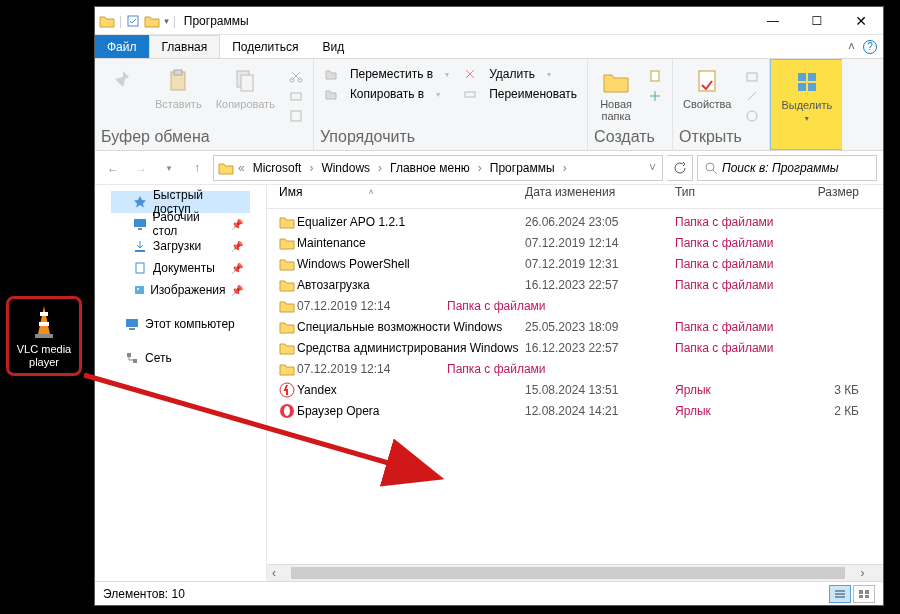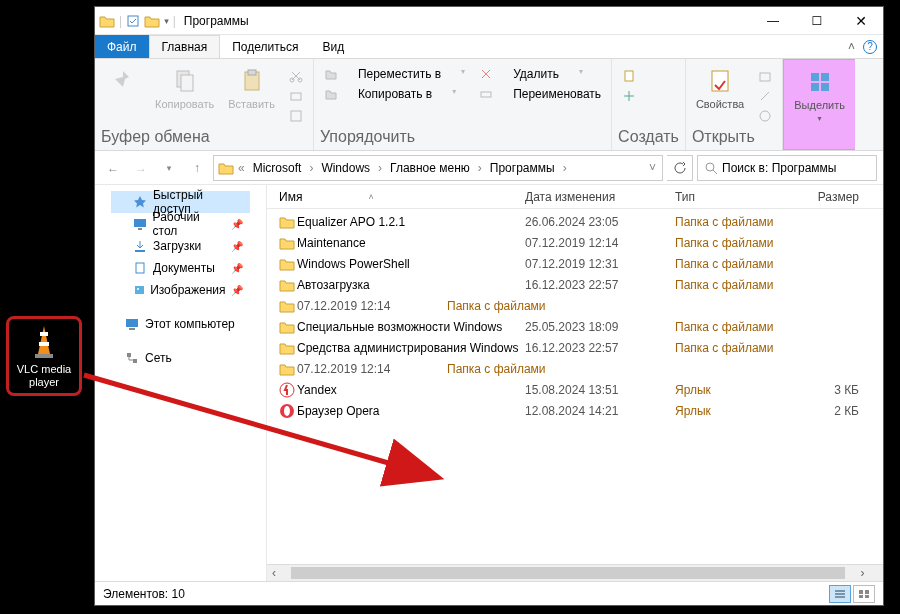--- a/index.html
+++ b/index.html
@@ -1,17 +1,17 @@
 <!DOCTYPE html>
 <html><head>
 <meta charset="utf-8">
 <style>
 *{box-sizing:border-box;margin:0;padding:0;font-family:"Segoe UI",Tahoma,sans-serif;font-size:12px;color:#000}
 body{background:#000;width:900px;height:614px;position:relative;overflow:hidden}
-.desktop-icon{position:absolute;left:6px;top:316px;width:76px;height:80px;border:3px solid #c02020;border-radius:8px;display:flex;flex-direction:column;align-items:center;justify-content:center;padding:4px}
+.desktop-icon{position:absolute;left:6px;top:296px;width:76px;height:80px;border:3px solid #c02020;border-radius:8px;display:flex;flex-direction:column;align-items:center;justify-content:center;padding:4px}
 .desktop-icon-label{color:#fff;text-align:center;font-size:11px;line-height:13px;margin-top:3px}
 .arrow{position:absolute;left:80px;top:365px;pointer-events:none;z-index:50}
 .window{position:absolute;left:94px;top:6px;width:790px;height:600px;background:#fff;border:1px solid #5a5a5a;display:flex;flex-direction:column}
 .titlebar{height:28px;display:flex;align-items:center;background:#fff;border-bottom:1px solid #e5e5e5}
 .titlebar-icons{display:flex;align-items:center;padding:0 4px;gap:4px}
 .tb-folder{width:16px;height:14px}
 .titlebar-title{margin-left:4px;font-size:12px}
 .titlebar-spacer{flex:1}
 .win-btn{width:44px;height:28px;display:flex;align-items:center;justify-content:center;font-family:Arial;font-size:12px}
 .win-btn.close{font-size:14px}
@@ -20,50 +20,50 @@
 .ribbon-tab.file{background:#1979ca;color:#fff}
 .ribbon-tab.active{background:#f5f5f5;border:1px solid #dadada;border-bottom:none}
 .ribbon-right{margin-left:auto;display:flex;align-items:center;padding-right:6px;gap:8px}
 .ribbon{background:#f5f6f7;border-bottom:1px solid #dadada;height:92px;display:flex}
 .ribbon-group{border-right:1px solid #e3e3e3;display:flex;flex-direction:column;padding:2px 6px}
 .ribbon-group-body{flex:1;display:flex;align-items:flex-start;gap:6px;padding-top:4px}
 .ribbon-group-label{text-align:left;font-size:16px;color:#666;padding-bottom:2px}
 .rbtn{display:flex;flex-direction:column;align-items:center;justify-content:flex-start;gap:3px;padding:2px 4px;min-width:44px}
 .rbtn-label{font-size:11px;text-align:center;line-height:12px;color:#555}
 .rbtn.disabled .rbtn-label{color:#b0b0b0}
-.rbtn-sm{display:flex;gap:20px;padding:2px 4px;font-size:11px;color:#555}
+.rbtn-sm{display:flex;align-items:center;gap:12px;padding:2px 4px;font-size:11px;color:#555}
 .rbtn-sm.disabled{color:#b0b0b0}
 .rstack{display:flex;flex-direction:column;gap:2px}
-.highlight{background:#f0abfc;border:1px solid #8bc0e8}
+.highlight{background:#fde047;border:1px solid #8bc0e8}
 .addressbar{height:34px;display:flex;align-items:center;padding:3px 6px;gap:4px;background:#fff;border-bottom:1px solid #e8e8e8}
 .nav-btn{width:24px;height:24px;display:flex;align-items:center;justify-content:center;color:#888;border-radius:2px}
 .bc{flex:1;height:26px;border:1px solid #ccc;display:flex;align-items:center;padding:0 4px;gap:2px;overflow:hidden}
 .bc-seg{display:flex;align-items:center;padding:0 4px;height:100%;white-space:nowrap}
 .bc-sep{color:#888;padding:0 2px}
 .bc-refresh{width:26px;height:26px;border:1px solid #ccc;border-left:none;display:flex;align-items:center;justify-content:center}
-.search{width:180px;height:26px;border:1px solid #ccc;display:flex;align-items:center;padding:0 6px;color:#888;}
+.search{width:180px;height:26px;border:1px solid #ccc;display:flex;align-items:center;padding:0 6px;color:#888;font-style:italic}
 .body{flex:1;display:flex;min-height:0}
 .sidebar{width:172px;border-right:1px solid #e8e8e8;padding:6px 16px;overflow:hidden}
 .sb-item{display:flex;align-items:center;gap:6px;padding:3px 6px 3px 22px;height:22px;font-size:12px}
 .sb-item.selected{background:#cde8ff}
 .sb-item .pin{margin-left:auto;color:#888;font-size:10px}
 .sb-sep{height:12px}
 .content{flex:1;display:flex;flex-direction:column;min-width:0}
-.col-headers{height:24px;border-bottom:1px solid #e8e8e8;display:flex;align-items:center;padding-left:12px}
+.col-headers{height:24px;border-bottom:1px solid #e8e8e8;display:flex;align-items:flex-start;padding-left:12px}
 .col{font-size:12px;color:#444}
 .col.name{width:246px;display:flex;align-items:center;gap:6px}
 .col.date{width:150px}
 .col.type{width:116px}
 .col.size{flex:1;text-align:right;padding-right:24px}
 .filelist{flex:1;overflow:auto;padding:2px 0}
 .row{display:flex;align-items:center;height:21px;padding-left:12px}
 .row .ic{width:18px;display:flex;align-items:center}
 .row .nm{width:228px;white-space:nowrap;overflow:hidden}
 .row .dt{width:150px;color:#555}
-.row .tp{width:116px;color:#a16207;white-space:nowrap}
+.row .tp{width:116px;color:#be185d;white-space:nowrap}
 .row .sz{flex:1;text-align:right;padding-right:24px;color:#555}
 .hscroll{height:17px;background:#f0f0f0;border-top:1px solid #dcdcdc;display:flex;align-items:center}
 .hscroll .thumb{width:90%;height:12px;background:#cdcdcd;margin:0 10px}
 .statusbar{height:24px;border-top:1px solid #dcdcdc;display:flex;align-items:center;padding:0 8px;background:#fff}
 .statusbar .right{margin-left:auto;display:flex;gap:2px}
 .view-btn{width:22px;height:18px;border:1px solid #bcbcbc;display:flex;align-items:center;justify-content:center;font-size:10px}
 .view-btn.active{background:#cde6f7;border-color:#5aa2da}
 svg{display:block}
 </style>
 </head>
@@ -127,32 +127,32 @@
   <div class="ribbon">
     <div class="ribbon-group">
       <div class="ribbon-group-body">
         <div class="rbtn disabled">
           <svg width="28" height="28">
               <path d="M14 4l6 6-4 2-2 8-4-4-4 4 4-4-4-4 8-2z" fill="#cfcfcf"></path>
             </svg>
         </div>
         <div class="rbtn disabled">
           <svg width="28" height="28">
+              <rect x="7" y="5" width="14" height="18" fill="#efe0b8" stroke="#c9b57d"></rect>
+              <rect x="10" y="3" width="8" height="5" fill="#d8d8d8" stroke="#aaa"></rect>
+            </svg>
+          <div class="rbtn-label">Вставить</div>
+        </div>
+        <div class="rbtn disabled">
+          <svg width="28" height="28">
               <rect x="6" y="4" width="12" height="16" fill="#e8e8e8" stroke="#bdbdbd"></rect>
               <rect x="10" y="8" width="12" height="16" fill="#f4f4f4" stroke="#bdbdbd"></rect>
             </svg>
           <div class="rbtn-label">Копировать</div>
         </div>
-        <div class="rbtn disabled">
-          <svg width="28" height="28">
-              <rect x="7" y="5" width="14" height="18" fill="#efe0b8" stroke="#c9b57d"></rect>
-              <rect x="10" y="3" width="8" height="5" fill="#d8d8d8" stroke="#aaa"></rect>
-            </svg>
-          <div class="rbtn-label">Вставить</div>
-        </div>
         <div class="rstack" style="padding-top:2px">
           <div class="rbtn-sm disabled">
               <svg width="14" height="14">
                 <path d="M3 3l8 8M11 3l-8 8" stroke="#bbb"></path>
                 <circle cx="3" cy="11" r="2" fill="none" stroke="#bbb"></circle>
                 <circle cx="11" cy="11" r="2" fill="none" stroke="#bbb"></circle>
               </svg>
             </div>
           <div class="rbtn-sm disabled">
               <svg width="14" height="14">
@@ -201,20 +201,27 @@
               </svg>
               <span>Переименовать</span>
             </div>
         </div>
       </div>
       <div class="ribbon-group-label">Упорядочить</div>
     </div>
 
     <div class="ribbon-group">
       <div class="ribbon-group-body">
+        <div class="rbtn">
+          <svg width="30" height="28">
+              <path d="M3 8h8l2 3h14v14H3z" fill="#ffd76a" stroke="#caa23a"></path>
+            </svg>
+          <div class="rbtn-label" style="white-space:pre-line">Новая
+папка</div>
+        </div>
         <div class="rstack" style="padding-top:2px">
           <div class="rbtn-sm">
               <svg width="14" height="14">
                 <rect x="3" y="2" width="8" height="10" fill="#fff" stroke="#caa23a"></rect>
               </svg>
             </div>
           <div class="rbtn-sm">
               <svg width="14" height="14">
                 <path d="M2 7h10M7 2v10" stroke="#5a8"></path>
               </svg>

